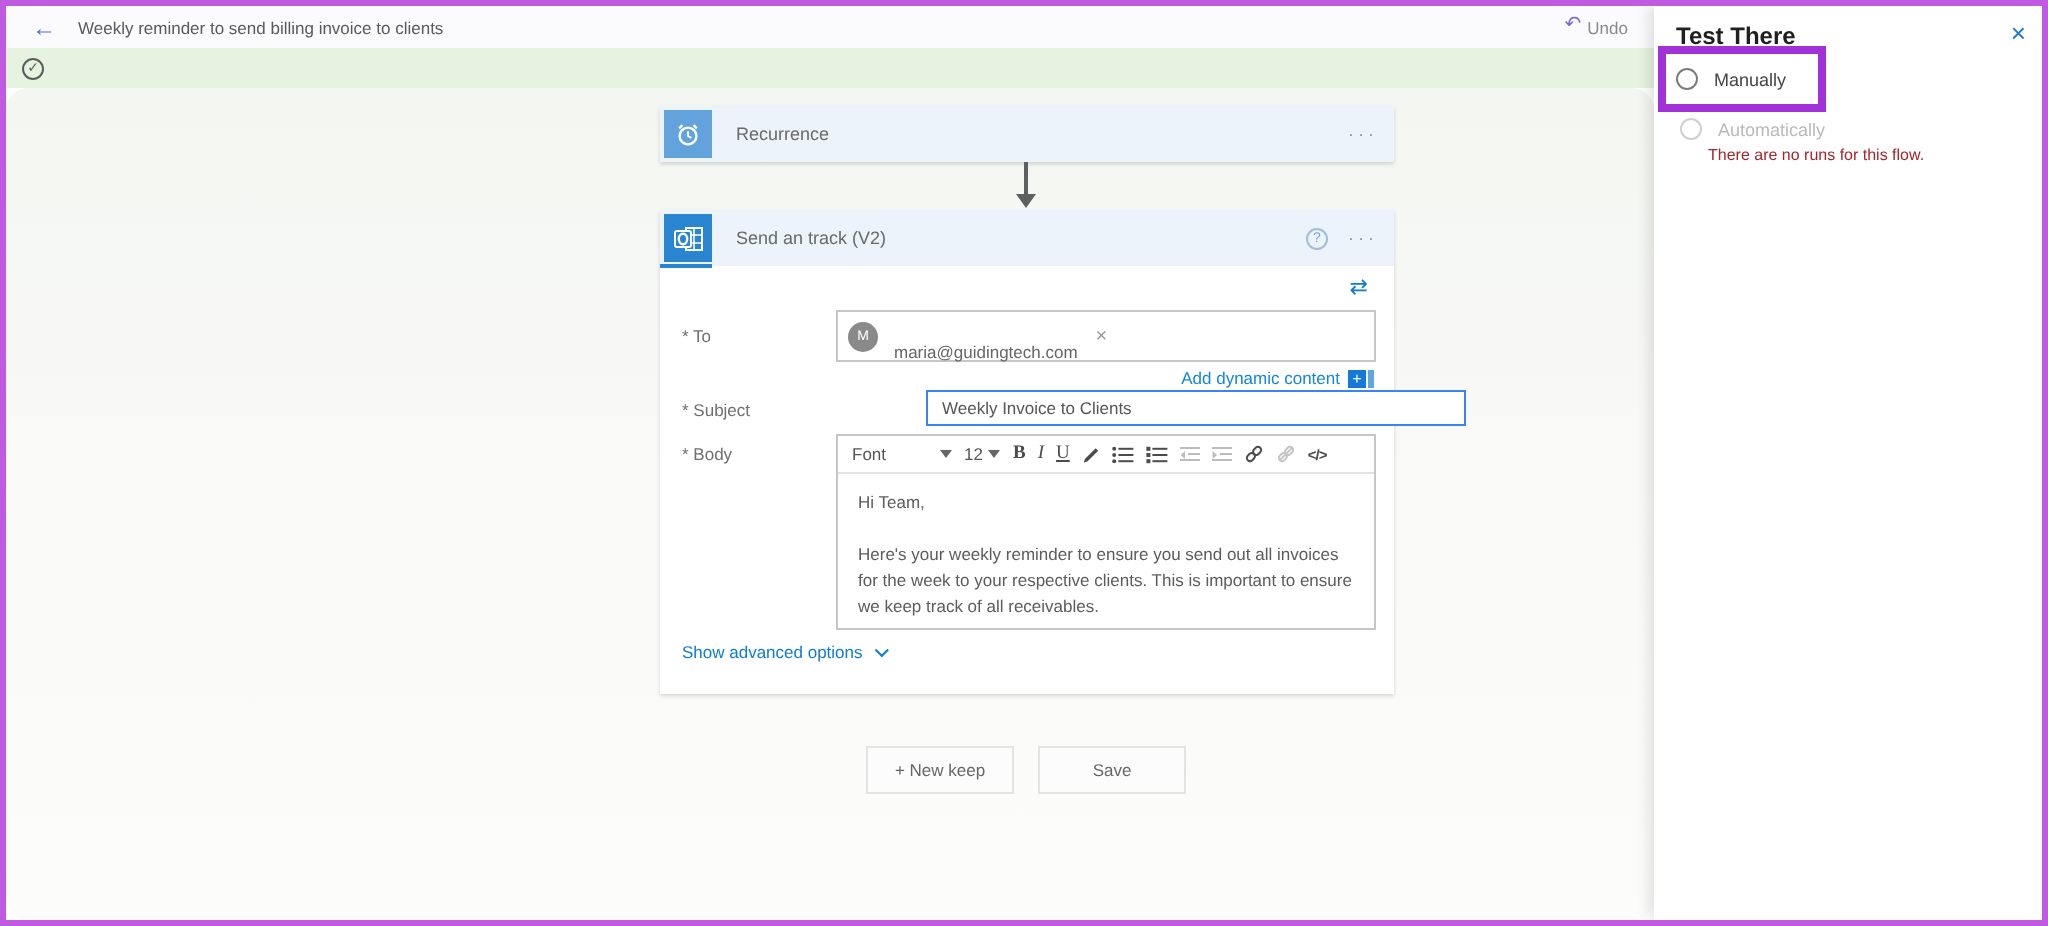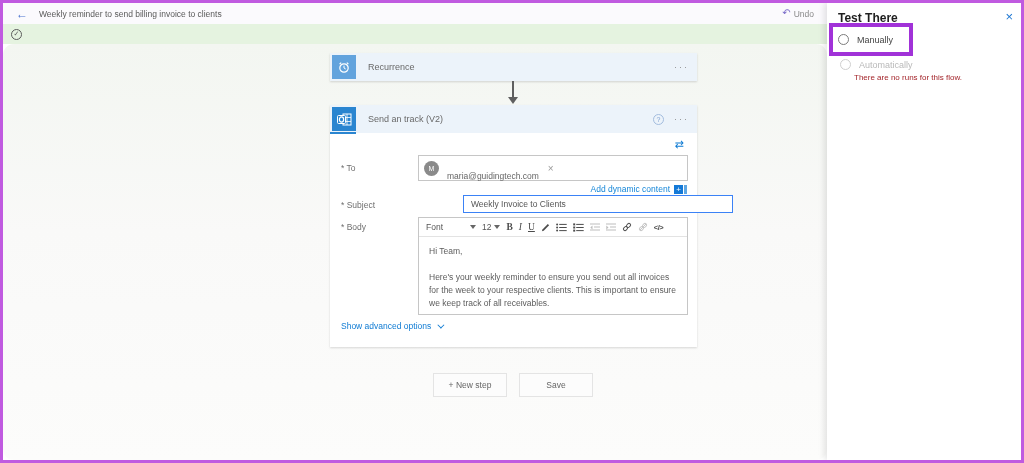--- a/index.html
+++ b/index.html
@@ -253,21 +253,21 @@
             <div class="para">Here's your weekly reminder to ensure you send out all invoices for the week to your respective clients. This is important to ensure we keep track of all receivables.</div>
           </div>
         </div>
 
         <div class="advanced-link">
           <span class="txt">Show advanced options</span>
           <span class="chev-down"></span>
         </div>
       </div>
 
-      <div class="footer-btn new-step-btn">+ New step</div>
+      <div class="footer-btn new-step-btn">+ New keep</div>
       <div class="footer-btn save-btn">Save</div>
 
     </div>
   </div>
 
   <div class="test-panel">
     <div class="panel-title">Test There</div>
     <div class="panel-close">×</div>
 
     <div class="highlight-box">

